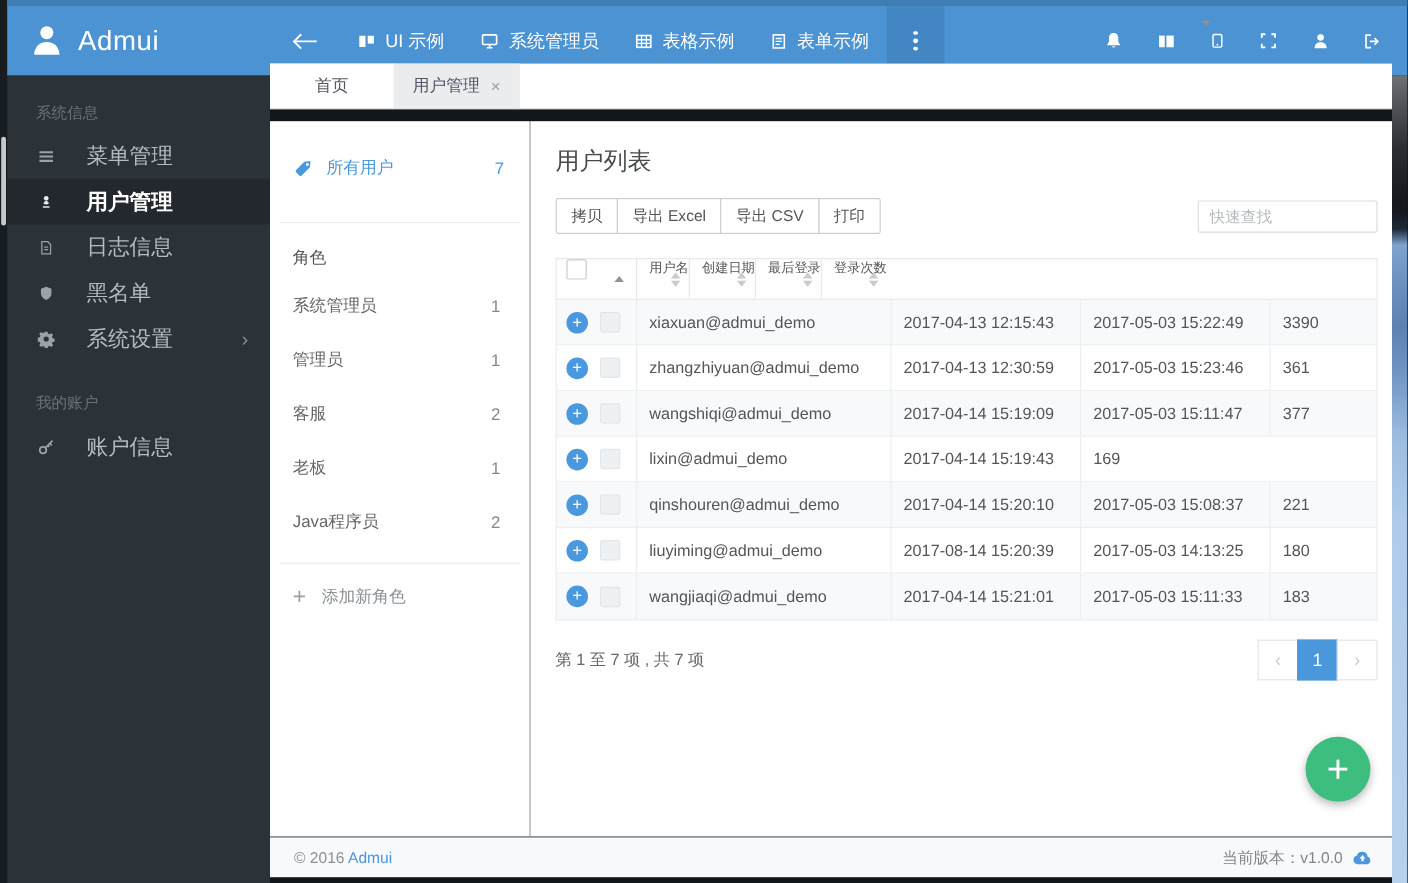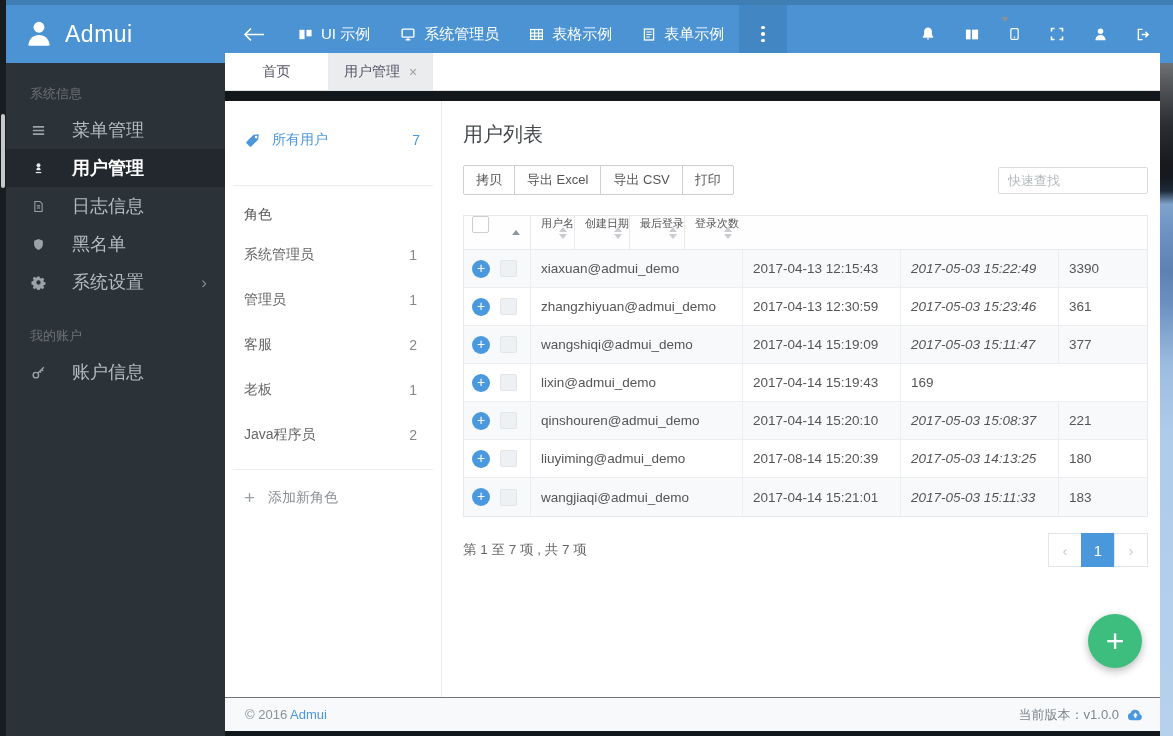--- a/index.html
+++ b/index.html
@@ -77,21 +77,21 @@
   .search-input::placeholder{color:#b4babe;}
 
   
   .dtable{margin:20px 12px 0 21px;width:685px;box-sizing:border-box;}
   .thead{display:flex;height:35px;border:1px solid #e7e9eb;box-sizing:border-box;background:#fefefe;}
   .th{display:flex;align-items:flex-start;position:relative;padding-left:10px;box-sizing:border-box;border-right:1px solid #e7e9eb;font-size:11px;color:#555;cursor:pointer;}
   .th:last-child{border-right:none;}
   .col-ctrl{width:67px;flex:none;}
   .col-0{width:212px;flex:none;}
   .col-1{width:158px;flex:none;}
-  .col-2{width:158px;flex:none;font-style:italic;}
+  .col-2{width:158px;flex:none;}
   .col-3{flex:1;}
   .carets{position:absolute;right:7px;top:50%;margin-top:-6px;display:flex;flex-direction:column;gap:2px;}
   .caret-up{width:0;height:0;border-left:4px solid transparent;border-right:4px solid transparent;border-bottom:5px solid #c8ccd0;}
   .caret-down{width:0;height:0;border-left:4px solid transparent;border-right:4px solid transparent;border-top:5px solid #c8ccd0;}
   .asc-caret{position:absolute;right:10px;top:50%;margin-top:-3px;width:0;height:0;border-left:4px solid transparent;border-right:4px solid transparent;border-bottom:5px solid #8f969b;}
   .checkbox{width:17px;height:17px;background:#fff;border:1px solid #c9ced2;border-radius:2px;box-sizing:border-box;cursor:pointer;}
   .th-ctrl{padding-left:8px;}
   .tbody{border:1px solid #e7e9eb;border-top:none;box-sizing:border-box;}
   .tr{display:flex;height:38px;border-bottom:1px solid #eceef0;box-sizing:border-box;background:#fff;}
   .tr:last-child{border-bottom:none;}

